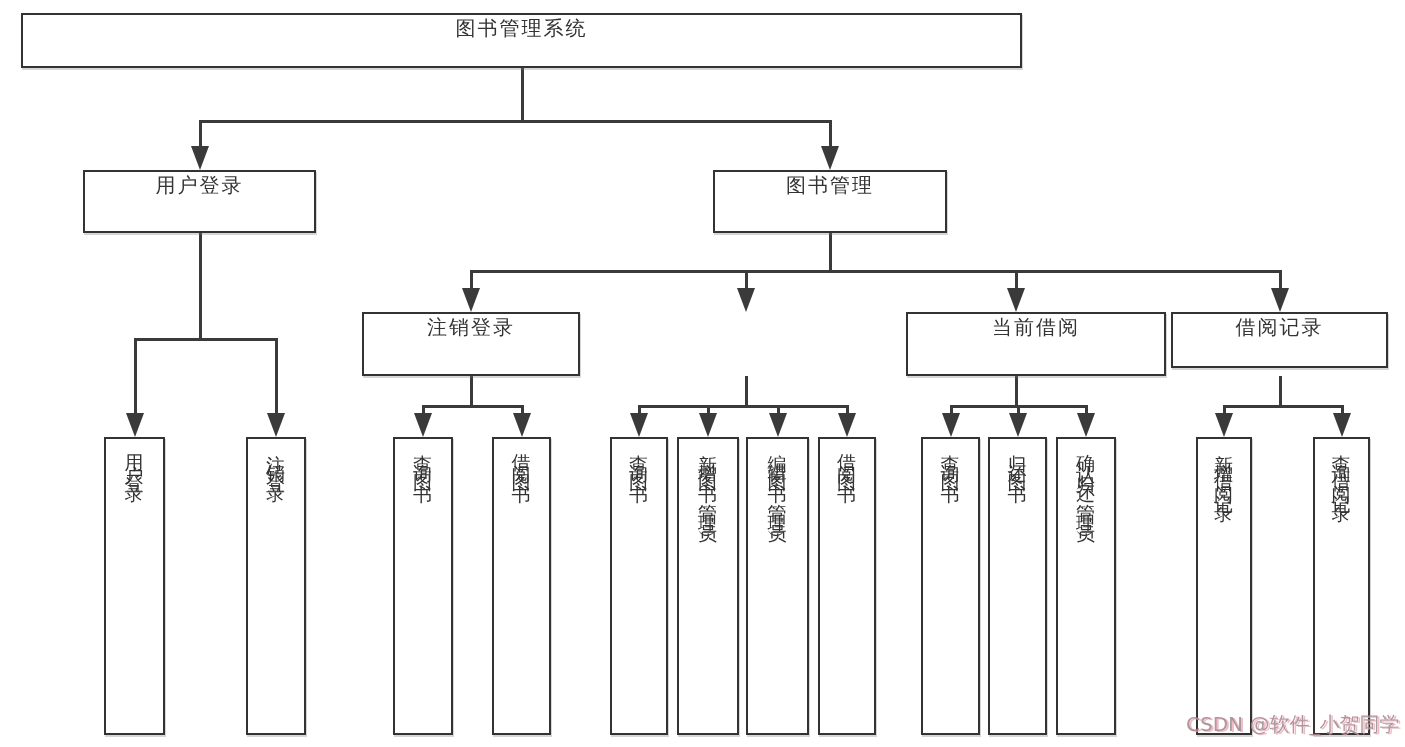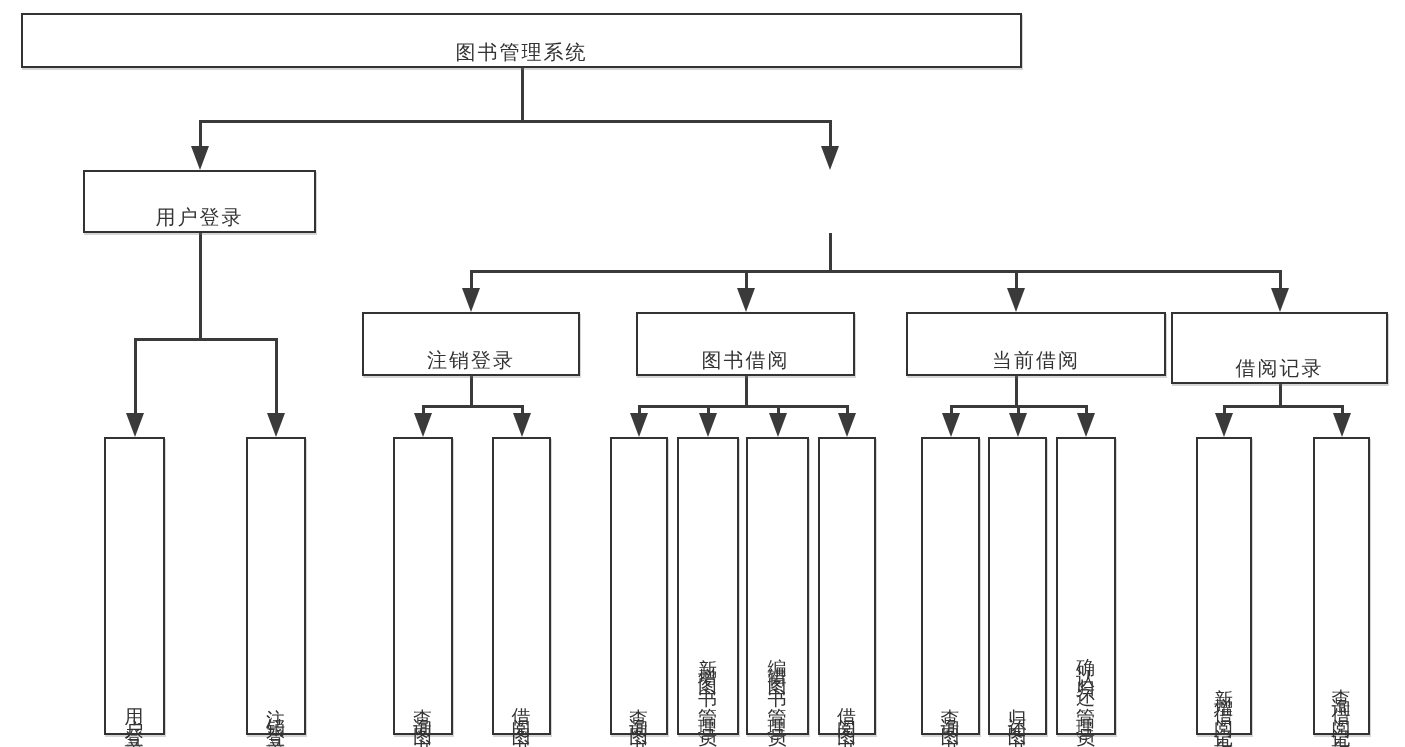--- a/index.html
+++ b/index.html
@@ -11,21 +11,21 @@
   html,body{
     margin:0;padding:0;background:var(--bg);
     font-family:"DejaVu Sans","Liberation Sans",sans-serif;
   }
   #canvas{
     position:relative;width:1405px;height:747px;overflow:hidden;background:var(--bg);
   }
   .node{
     position:absolute;box-sizing:border-box;background:#fff;
     border:2.5px solid var(--border);
-    display:flex;align-items:flex-end;justify-content:center;
+    display:flex;align-items:flex-start;justify-content:center;
     box-shadow:1px 2px 0 rgba(120,120,120,0.30);
     z-index:2;
   }
   .node .label{
     color:var(--text);
     white-space:nowrap;
   }
   .node.h .label{
     font-size:20px;letter-spacing:2px;
   }
@@ -49,36 +49,37 @@
     position:absolute;left:1186px;top:711px;z-index:6;
     font-size:20px;white-space:nowrap;
     color:rgba(150,140,145,0.85);
     text-shadow:2px 1px 0 rgba(248,160,176,0.75);
   }
 </style>
 </head>
 <body>
 
 <div id="canvas">
+  <div id="watermark">CSDN @软件_小贺同学</div>
 <div class="node h" style="left: 21px; top: 13px; width: 1001px; height: 55px;">
       <span class="label">图书管理系统</span>
     </div>
     <div class="node h" style="left: 83px; top: 170px; width: 233px; height: 63px;">
       <span class="label">用户登录</span>
     </div>
+    <div class="node h" style="left: 713px; top: 170px; width: 234px; height: 63px;">
+      <span class="label">图书管理</span>
+    </div>
     <div class="node h" style="left: 362px; top: 312px; width: 218px; height: 64px;">
       <span class="label">注销登录</span>
-    </div>
-    <div class="node h" style="left: 636px; top: 312px; width: 219px; height: 64px;">
-      <span class="label">图书借阅</span>
     </div>
     <div class="node h" style="left: 906px; top: 312px; width: 260px; height: 64px;">
       <span class="label">当前借阅</span>
     </div>
-    <div class="node h" style="left: 1171px; top: 312px; width: 217px; height: 72px;">
+    <div class="node h" style="left: 1171px; top: 312px; width: 217px; height: 56px;">
       <span class="label">借阅记录</span>
     </div>
     <div class="node v" style="left: 104px; top: 437px; width: 61px; height: 298px;">
       <span class="label">用户登录</span>
     </div>
     <div class="node v" style="left: 246px; top: 437px; width: 60px; height: 298px;">
       <span class="label">注销登录</span>
     </div>
     <div class="node v" style="left: 393px; top: 437px; width: 60px; height: 298px;">
       <span class="label">查询图书</span>

